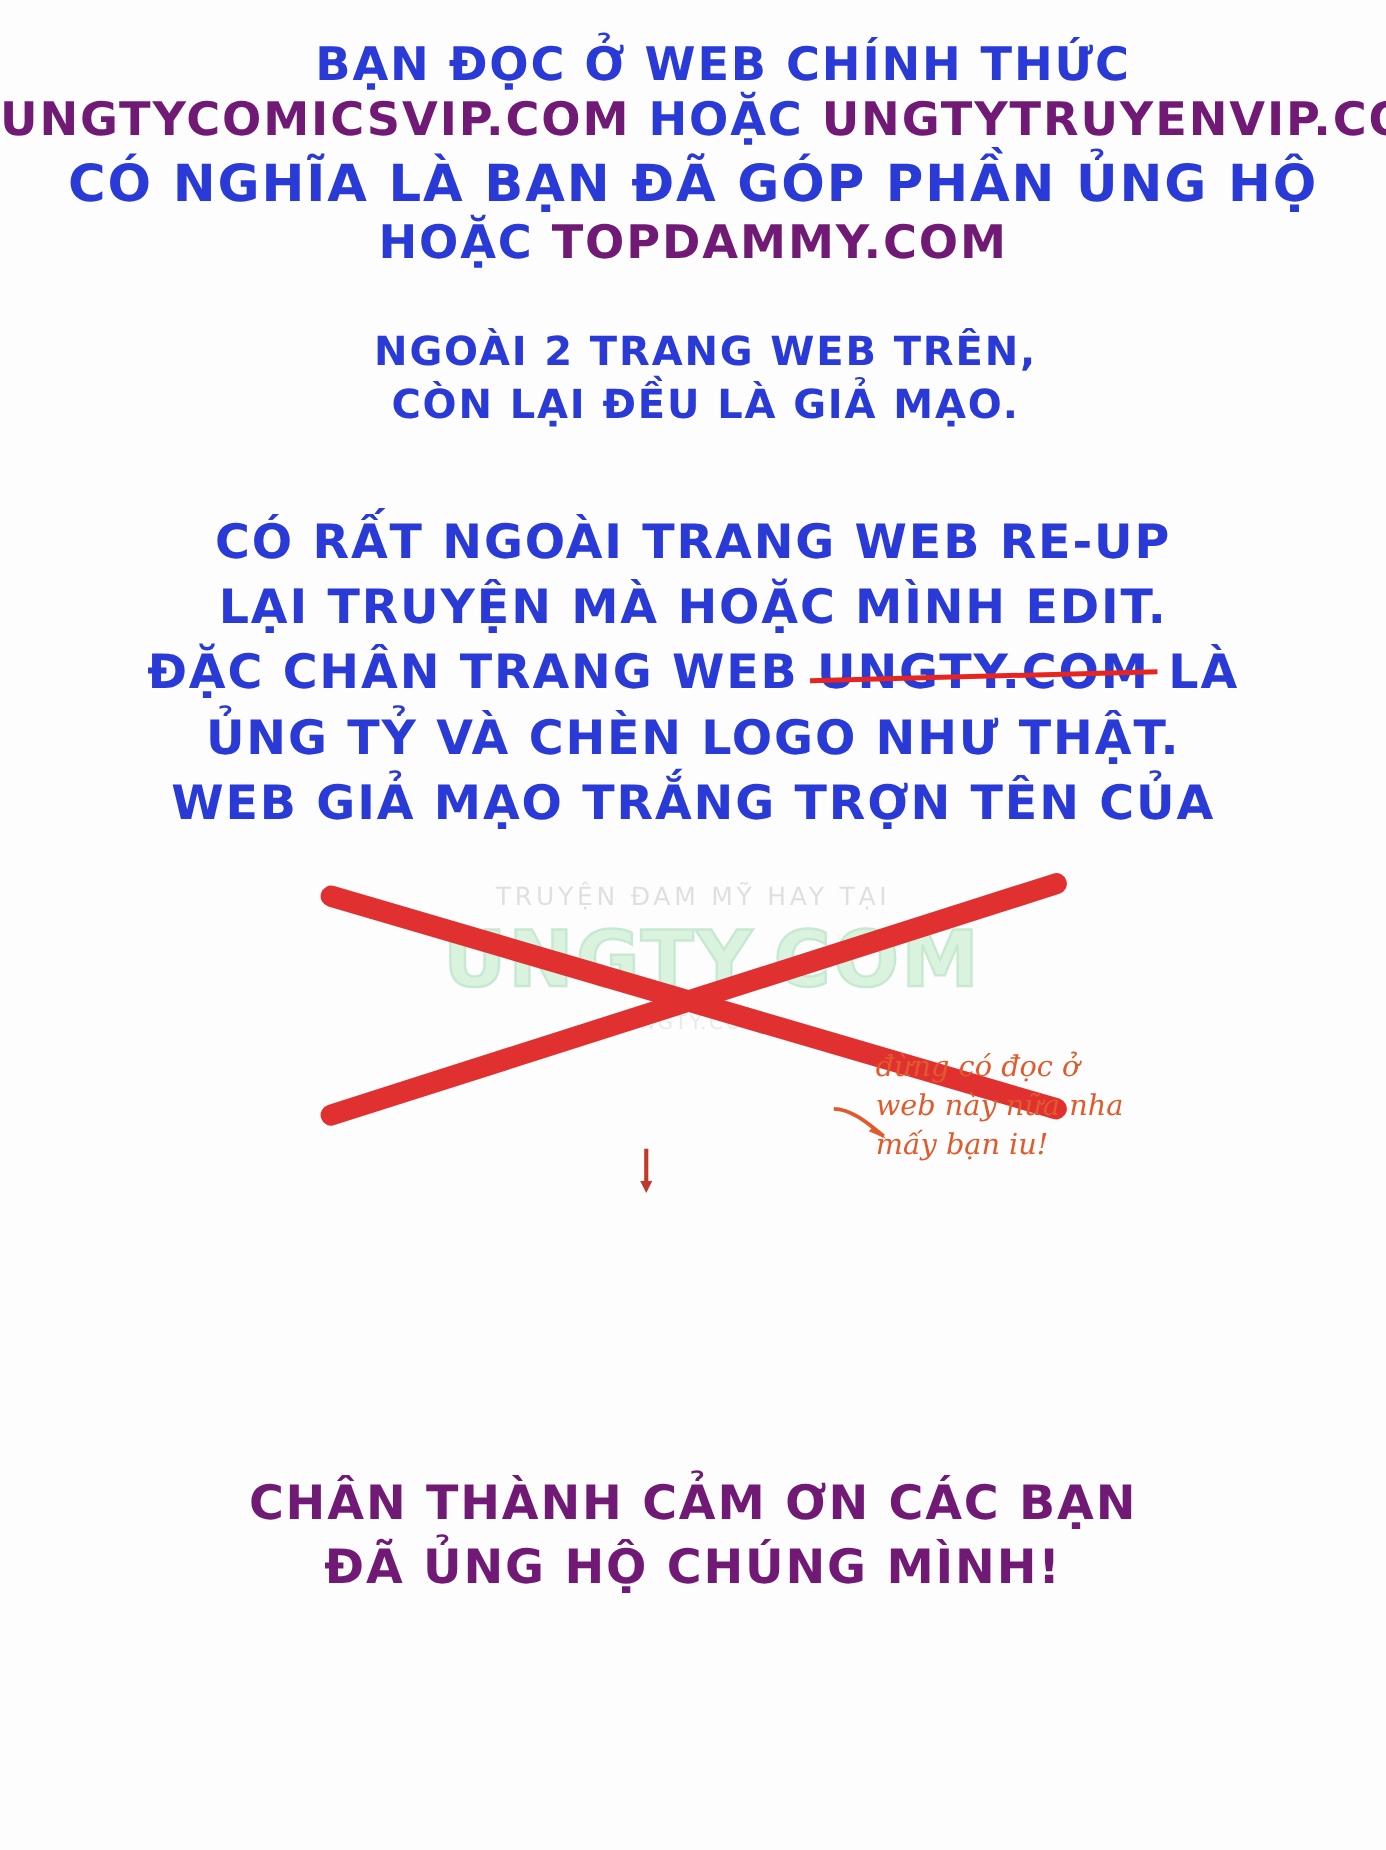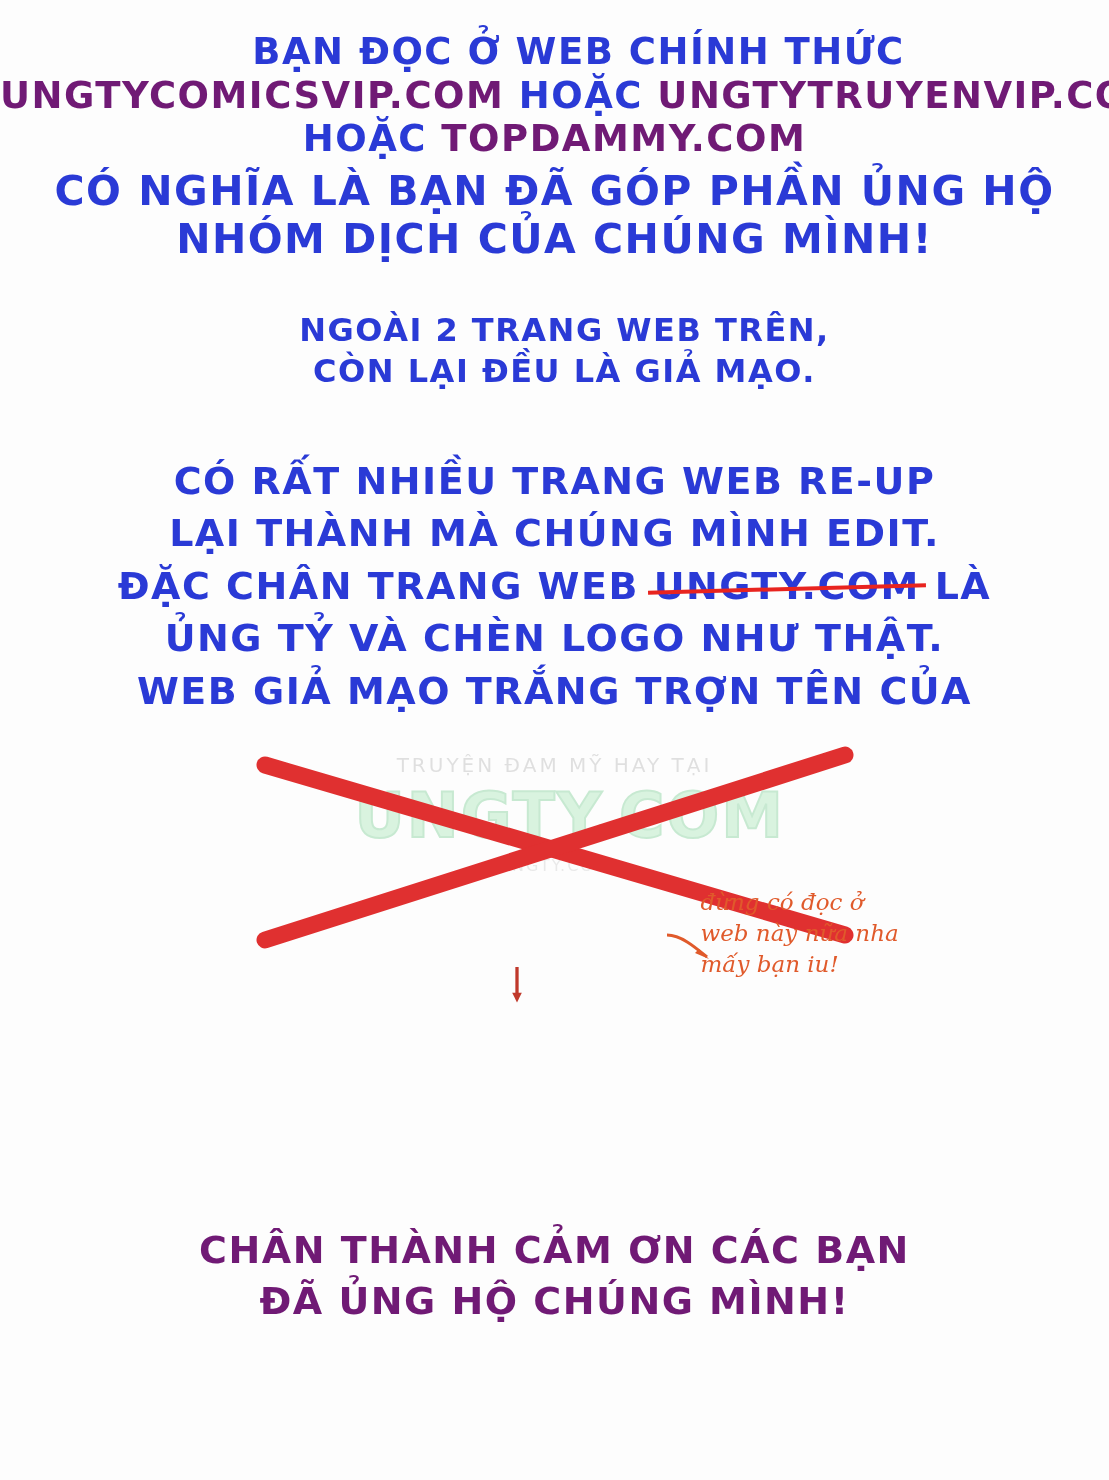--- a/index.html
+++ b/index.html
@@ -167,36 +167,35 @@
 
 <div class="page">
 
   <div class="notice">
     <div class="line l1 blue">BẠN ĐỌC Ở WEB CHÍNH THỨC</div>
     <div class="line l2">
       <span class="red">UNGTYCOMICSVIP.COM</span>
       <span class="blue">HOẶC</span>
       <span class="red">UNGTYTRUYENVIP.COM</span>
     </div>
+    <div class="line l4 blue">CÓ NGHĨA LÀ BẠN ĐÃ GÓP PHẦN ỦNG HỘ</div>
     <div class="line l3">
       <span class="blue">HOẶC</span>
       <span class="red">TOPDAMMY.COM</span>
     </div>
-    <div class="line l4 blue">CÓ NGHĨA LÀ BẠN ĐÃ GÓP PHẦN ỦNG HỘ</div>
-    <div class="line l5 blue">NHÓM DỊCH CỦA CHÚNG MÌNH!</div>
   </div>
 
   <div class="block2">
     <div class="line blue">NGOÀI 2 TRANG WEB TRÊN,</div>
     <div class="line blue">CÒN LẠI ĐỀU LÀ GIẢ MẠO.</div>
   </div>
 
   <div class="block3">
-    <div class="line blue">CÓ RẤT NHIỀU TRANG WEB RE-UP</div>
-    <div class="line blue">LẠI THÀNH MÀ CHÚNG MÌNH EDIT.</div>
+    <div class="line blue">CÓ RẤT NGOÀI TRANG WEB RE-UP</div>
+    <div class="line blue">LẠI TRUYỆN MÀ HOẶC MÌNH EDIT.</div>
     <div class="line blue">
       <span>ĐẶC CHÂN TRANG WEB</span>
       <span class="strike">UNGTY.COM</span>
       <span>LÀ</span>
     </div>
     <div class="line blue">ỦNG TỶ VÀ CHÈN LOGO NHƯ THẬT.</div>
     <div class="line blue">WEB GIẢ MẠO TRẮNG TRỢN TÊN CỦA</div>
   </div>
 
   <div class="logo-area">

